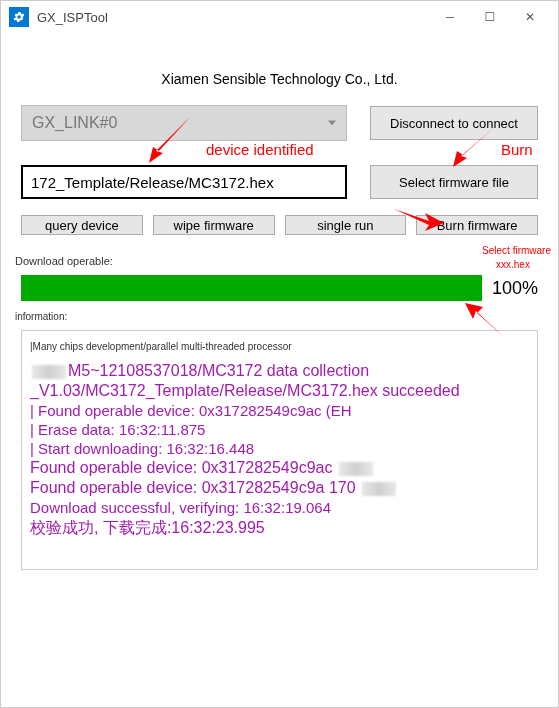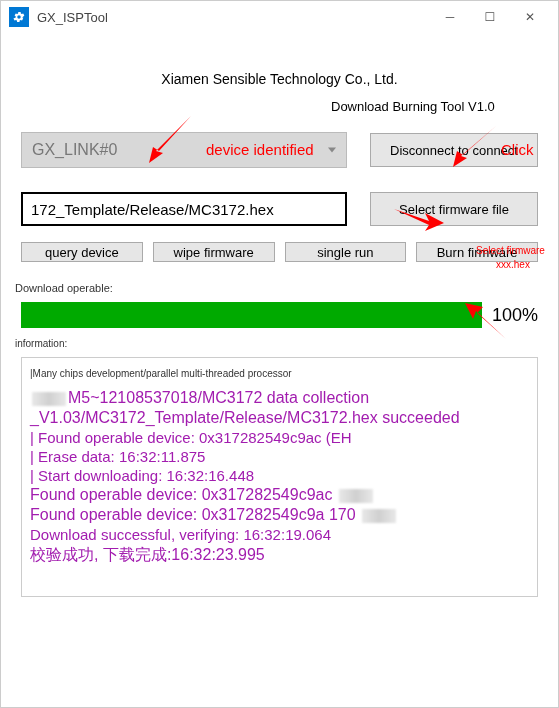--- a/index.html
+++ b/index.html
@@ -100,21 +100,21 @@
     display:inline-block; 
     background: linear-gradient(90deg,#e8e8e8,#d0d0d0,#e8e8e8); 
     width: 34px; height: 14px; 
     filter: blur(1px);
     vertical-align: middle;
     margin: 0 2px;
   }
   
   .anno { position:absolute; color:#ff0000; font-family: Arial; pointer-events:none; }
   .anno-text { font-size:15px; font-weight:500; }
-  .red-small { color:#ff0000; font-size:10px; position:absolute; text-align:left; }
+  .red-small { color:#ff0000; font-size:10px; position:absolute; text-align:right; }
   svg.arrow { position:absolute; }
   svg.arrow path { fill:#ff0000; }
 </style>
 </head>
 <body>
 
 <div class="titlebar">
   <div class="app-icon">
     <svg viewBox="0 0 24 24">
         <path d="M19.14 12.94a7.07 7.07 0 000-1.88l2.03-1.58-2-3.46-2.39.96a7.03 7.03 0 00-1.62-.94l-.36-2.54h-4l-.36 2.54c-.58.24-1.12.55-1.62.94l-2.39-.96-2 3.46 2.03 1.58a7.07 7.07 0 000 1.88L2.43 14.5l2 3.46 2.39-.96c.5.39 1.04.7 1.62.94l.36 2.54h4l.36-2.54c.58-.24 1.12-.55 1.62-.94l2.39.96 2-3.46-2.03-1.56zM12 15a3 3 0 110-6 3 3 0 010 6z"></path>
@@ -123,21 +123,20 @@
   <div class="title">GX_ISPTool</div>
   <div class="win-controls">
     <div class="win-btn">─</div>
     <div class="win-btn">☐</div>
     <div class="win-btn">✕</div>
   </div>
 </div>
 
 <div class="content">
   <div class="company">Xiamen Sensible Technology Co., Ltd.</div>
-  <div class="tool-label">Download Burning Tool V1.0</div>
 
   <div class="row" style="margin-top:18px;">
     <div class="device-select">
       <span>GX_LINK#0</span>
     </div>
     <div class="btn btn-wide">Disconnect to connect</div>
   </div>
 
   <div class="row" style="margin-top:24px;">
     <div class="file-input">
@@ -174,21 +173,21 @@
     <div class="line"> Download successful, verifying: 16:32:19.064</div>
     <div class="line big" style="font-weight:500"> 校验成功, 下载完成:16:32:23.995</div>
   </div>
 </div>
 
 <div class="anno anno-text" style="left:205px; top:140px;">device identified</div>
 <svg class="arrow" style="left:140px; top:110px; width:60px; height:55px;" viewBox="0 0 60 55">
     <path d="M50 5 L15 40 L22 42 L8 52 L12 36 L18 40 Z"></path>
   </svg>
 
-<div class="anno anno-text" style="left:500px; top:140px;">Click</div>
+<div class="anno anno-text" style="left:500px; top:140px;">Burn</div>
 <svg class="arrow" style="left:440px; top:120px; width:60px; height:48px;" viewBox="0 0 60 48">
     <path d="M55 5 L20 35 L26 37 L12 46 L16 30 L22 34 Z"></path>
   </svg>
 
 <svg class="arrow" style="left:388px; top:200px; width:60px; height:36px;" viewBox="0 0 60 36">
     <path d="M5 8 L40 20 L36 12 L55 22 L36 30 L40 24 Z"></path>
   </svg>
 
 <div class="red-small" style="left:475px; top:244px; width:75px;">Select firmware</div>
 <div class="red-small" style="left:495px; top:258px;">xxx.hex</div>

